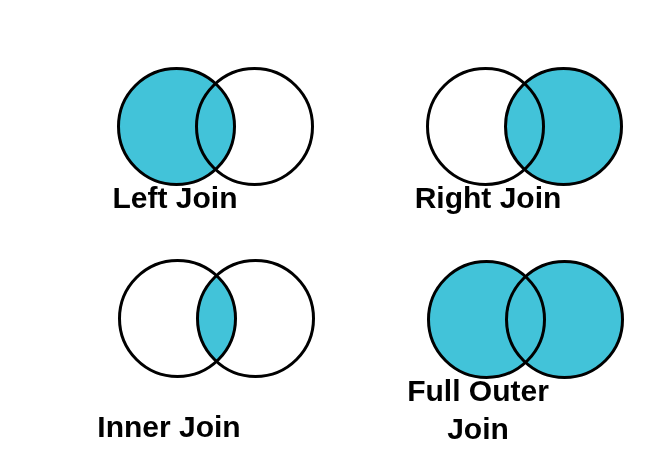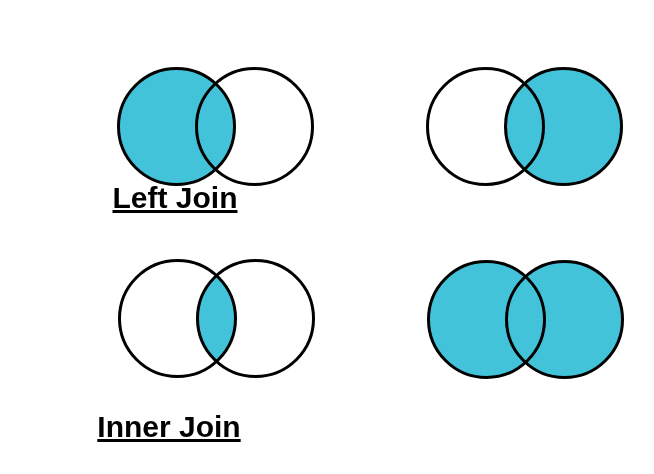--- a/index.html
+++ b/index.html
@@ -29,21 +29,20 @@
   }
   .venn-label {
     position: absolute;
     width: 200px;
     font-weight: bold;
     font-size: 30px;
     line-height: 38px;
     color: #000000;
     text-align: center;
     letter-spacing: 0px;
-    text-decoration: underline;
   }
   .pos-venn-tl { left: 77px;  top: 51px;  }
   .pos-venn-tr { left: 386px; top: 51px;  }
   .pos-venn-bl { left: 78px;  top: 243px; }
   .pos-venn-br { left: 387px; top: 244px; }
   .pos-label-tl { left: 75px;  top: 179px; }
   .pos-label-tr { left: 388px; top: 179px; }
   .pos-label-bl { left: 69px;  top: 372px; margin-top: 36px; }
   .pos-label-br { left: 378px; top: 372px; }
 </style>
@@ -75,20 +74,21 @@
             <circle cx="59.5" cy="59.5" r="58"></circle>
           </clipPath>
         </defs>
         <circle cx="59.5" cy="59.5" r="58" fill="#FFFFFF"></circle>
         <circle cx="137.5" cy="59.5" r="58" fill="#42C3D9"></circle>
         <circle cx="137.5" cy="59.5" r="58" fill="#42C3D9" clip-path="url(#lens-clip-1)"></circle>
         <circle cx="59.5" cy="59.5" r="58" fill="none" stroke="#000000" stroke-width="3"></circle>
         <circle cx="137.5" cy="59.5" r="58" fill="none" stroke="#000000" stroke-width="3"></circle>
       </svg>
   </figure>
+  <div class="venn-label pos-label-tr">Right Join</div>
 
   <figure class="venn-wrap pos-venn-bl">
     <svg class="venn-svg" viewBox="0 0 197 119">
         <defs>
           <clipPath id="lens-clip-2">
             <circle cx="59.5" cy="59.5" r="58"></circle>
           </clipPath>
         </defs>
         <circle cx="59.5" cy="59.5" r="58" fill="#FFFFFF"></circle>
         <circle cx="137.5" cy="59.5" r="58" fill="#FFFFFF"></circle>
@@ -106,14 +106,15 @@
             <circle cx="59.5" cy="59.5" r="58"></circle>
           </clipPath>
         </defs>
         <circle cx="59.5" cy="59.5" r="58" fill="#42C3D9"></circle>
         <circle cx="137.5" cy="59.5" r="58" fill="#42C3D9"></circle>
         <circle cx="137.5" cy="59.5" r="58" fill="#42C3D9" clip-path="url(#lens-clip-3)"></circle>
         <circle cx="59.5" cy="59.5" r="58" fill="none" stroke="#000000" stroke-width="3"></circle>
         <circle cx="137.5" cy="59.5" r="58" fill="none" stroke="#000000" stroke-width="3"></circle>
       </svg>
   </figure>
+  <div class="venn-label pos-label-br">Full Outer Join</div>
 
 </div>
 
 </body></html>

